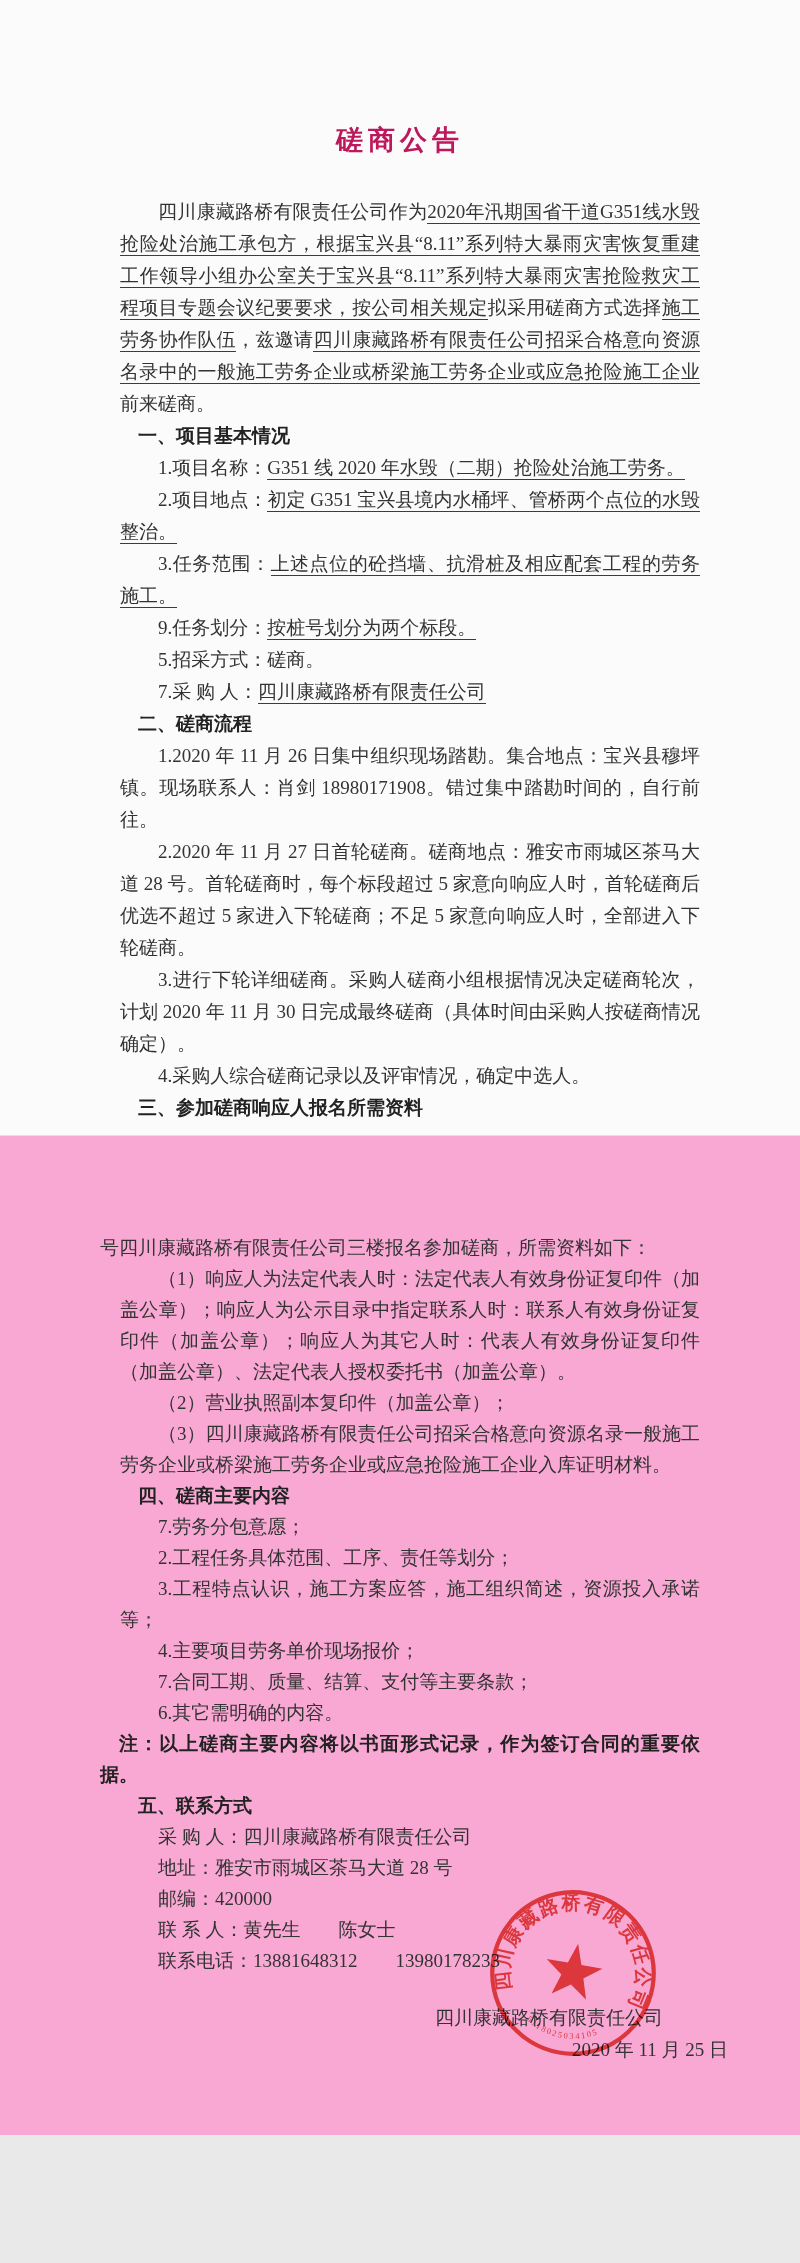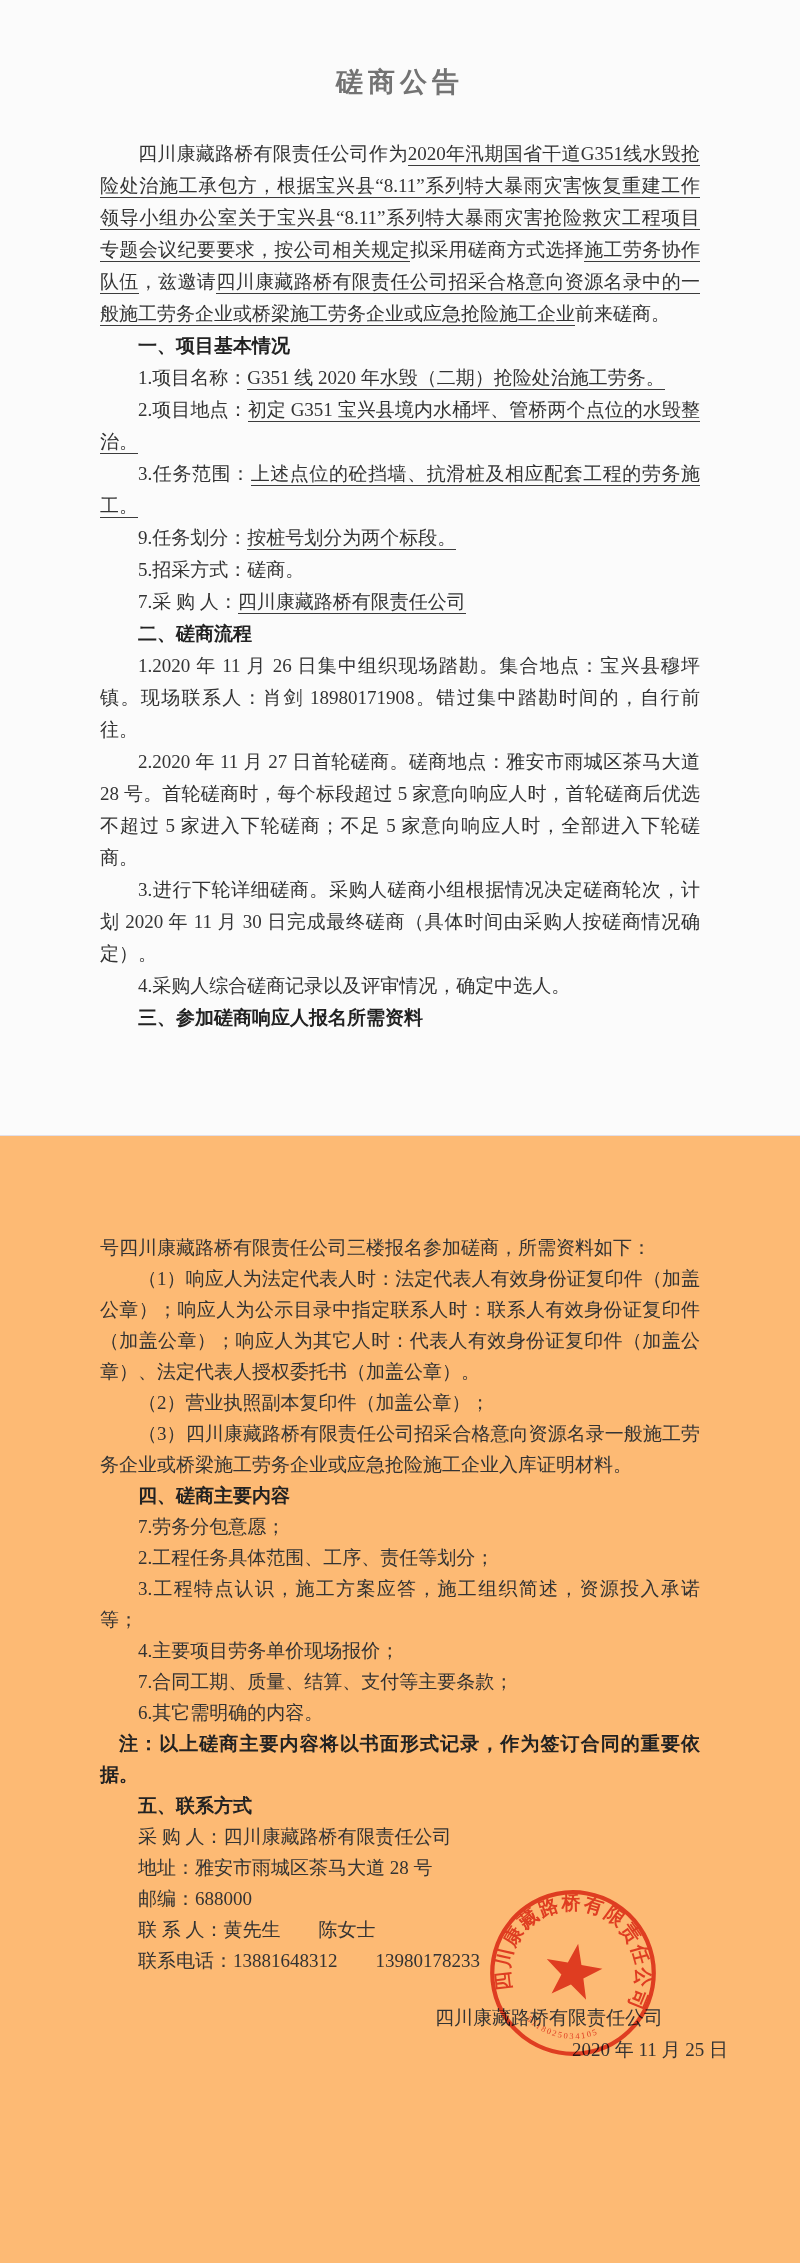--- a/index.html
+++ b/index.html
@@ -4,37 +4,37 @@
 <style>
   html,body{margin:0;padding:0;}
   body{
     width:800px;
     background:#e9e9e9;
     font-family:"Liberation Serif","DejaVu Serif",serif;
     color:#333;
   }
   .sheet{box-sizing:border-box;position:relative;width:800px;overflow:hidden;}
   .page1{height:1135px;background:#fbfbfb;}
-  .page2{height:1128px;background:#fdba74;border-top:1px solid #e2dfe8;}
+  .page2{height:1000px;background:#f9a8d4;border-top:1px solid #e2dfe8;}
   .inner{padding:0 100px;}
   .doc-title{
     margin:0;
-    padding-top:62px;
+    padding-top:120px;
     margin-bottom:36px;
     text-align:center;
     font-family:"Liberation Sans","DejaVu Sans",sans-serif;
     font-size:27px;
     font-weight:bold;
     letter-spacing:5px;
-    color:#737373;
+    color:#be185d;
     line-height:40px;
   }
   .blk{margin:0;font-size:19px;line-height:32px;text-align:justify;}
   .page2 .blk{line-height:31px;}
-  .para{text-indent:2em;}
+  .para{text-indent:2em;margin-left:20px;}
   .cont{text-indent:0;}
   .heading{text-indent:2em;font-weight:bold;color:#222;}
   .note{text-indent:1em;font-weight:bold;color:#222;}
   .u{border-bottom:1px solid #3c3c3c;padding-bottom:1px;}
   .sign-block{margin-top:26px;font-size:19px;line-height:32px;color:#333;}
   .sign-company{text-align:right;padding-right:137px;}
   .sign-date{text-align:right;padding-right:72px;}
   .stamp{
     position:absolute;
     left:488px;
@@ -84,21 +84,21 @@
         <p class="blk para"><span>7.劳务分包意愿；</span></p>
         <p class="blk para"><span>2.工程任务具体范围、工序、责任等划分；</span></p>
         <p class="blk para"><span>3.工程特点认识，施工方案应答，施工组织简述，资源投入承诺等；</span></p>
         <p class="blk para"><span>4.主要项目劳务单价现场报价；</span></p>
         <p class="blk para"><span>7.合同工期、质量、结算、支付等主要条款；</span></p>
         <p class="blk para"><span>6.其它需明确的内容。</span></p>
         <p class="blk note"><span>注：以上磋商主要内容将以书面形式记录，作为签订合同的重要依据。</span></p>
         <p class="blk heading"><span>五、联系方式</span></p>
         <p class="blk para"><span>采 购 人：四川康藏路桥有限责任公司</span></p>
         <p class="blk para"><span>地址：雅安市雨城区茶马大道 28 号</span></p>
-        <p class="blk para"><span>邮编：688000</span></p>
+        <p class="blk para"><span>邮编：420000</span></p>
         <p class="blk para"><span>联 系 人：黄先生　　陈女士</span></p>
         <p class="blk para"><span>联系电话：13881648312　　13980178233</span></p>
       </div>
   </div>
 
   <div class="sign-block">
     <div class="sign-company">四川康藏路桥有限责任公司</div>
     <div class="sign-date">2020 年 11 月 25 日</div>
   </div>
 

